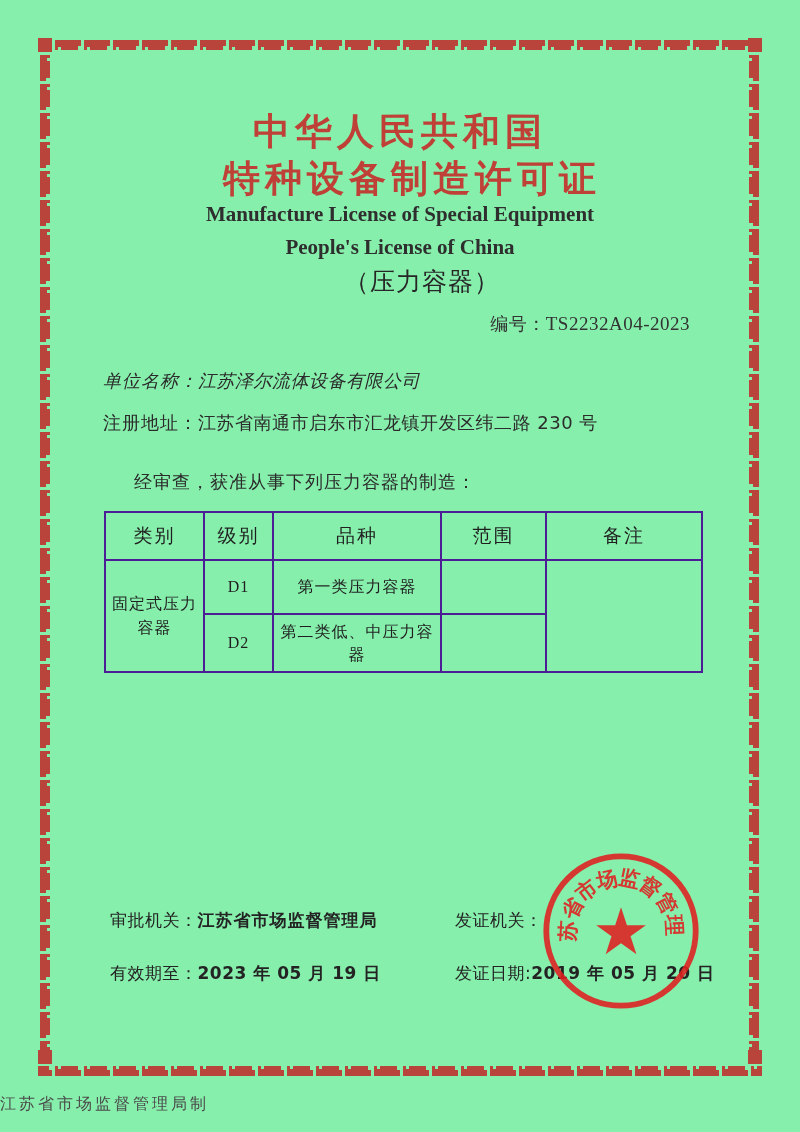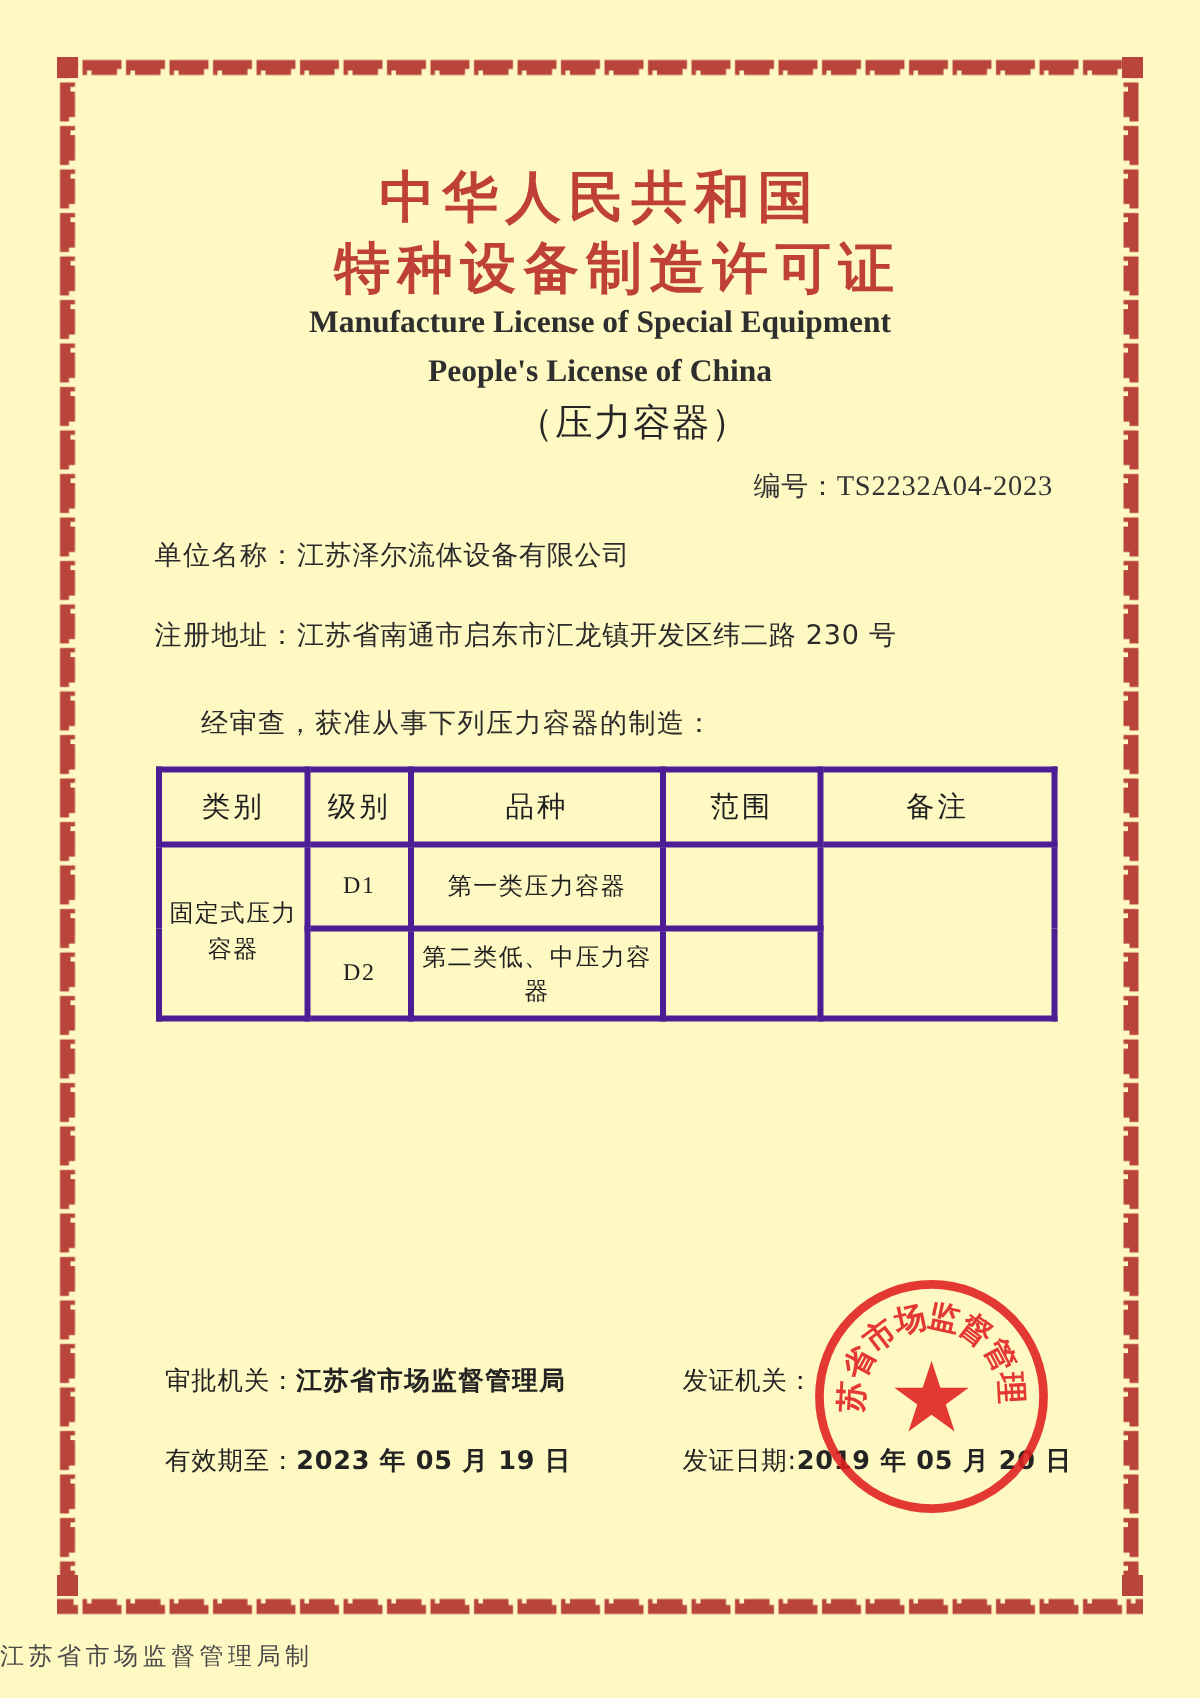--- a/index.html
+++ b/index.html
@@ -11,21 +11,21 @@
     width: 800px;
     height: 1132px;
     font-family: "Liberation Serif", "DejaVu Serif", serif;
     position: relative;
     overflow: hidden;
   }
 
   #page {
     position: absolute;
     inset: 0;
-    background: #fef9c3;
+    background: #86efac;
   }
 
   
   .fret {
     position: absolute;
     z-index: 2;
   }
   .fret-top    { left: 38px;  top: 37px;    width: 724px; height: 16px; }
   .fret-bottom { left: 38px;  top: 1063px;  width: 724px; height: 16px; }
   .fret-left   { left: 37px;  top: 38px;    width: 16px;  height: 1026px; }
@@ -81,21 +81,21 @@
     text-align: center;
     color: #262626;
     font-family: "DejaVu Sans", sans-serif;
     font-size: 25px;
     letter-spacing: 1px;
     padding-left: 44px;
   }
 
   .cert-no {
     position: absolute;
-    right: 98px;
+    right: 110px;
     top: 312px;
     color: #333;
     font-size: 19px;
     font-family: "Liberation Serif", serif;
     letter-spacing: 0.5px;
     text-align: center;
   }
   .cert-no .lbl {
     font-family: "DejaVu Sans", sans-serif;
     font-size: 18px;
@@ -104,21 +104,21 @@
   .field {
     position: absolute;
     left: 103px;
     color: #2b2b2b;
     font-size: 18px;
     font-family: "DejaVu Sans", sans-serif;
     white-space: nowrap;
   }
   .field .lbl { letter-spacing: 1px; }
   .field .val { letter-spacing: 0.5px; }
-  .field-name { top: 358px; }
+  .field-name { top: 369px; font-style: italic; }
   .field-addr { top: 411px; }
 
   .statement {
     position: absolute;
     left: 134px;
     top: 470px;
     color: #2b2b2b;
     font-size: 18px;
     font-family: "DejaVu Sans", sans-serif;
     letter-spacing: 1px;
@@ -130,21 +130,21 @@
     position: absolute;
     left: 104px;
     top: 511px;
     width: 597px;
     border-collapse: collapse;
     table-layout: fixed;
     font-family: "DejaVu Sans", sans-serif;
   }
   table.grid th,
   table.grid td {
-    border: 4px solid #4c1d95;
+    border: 2px solid #4c1d95;
     text-align: center;
     vertical-align: middle;
     color: #1f1f1f;
     font-weight: normal;
     padding: 0 2px;
   }
   table.grid th {
     height: 46px;
     font-size: 19px;
     letter-spacing: 2px;

